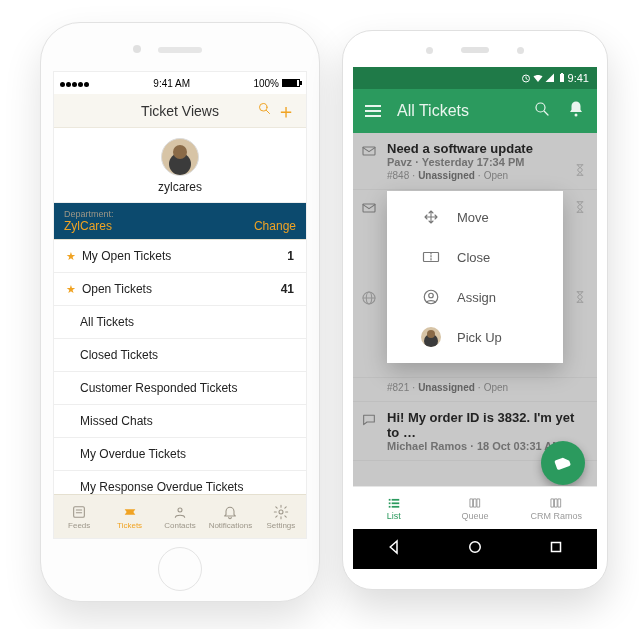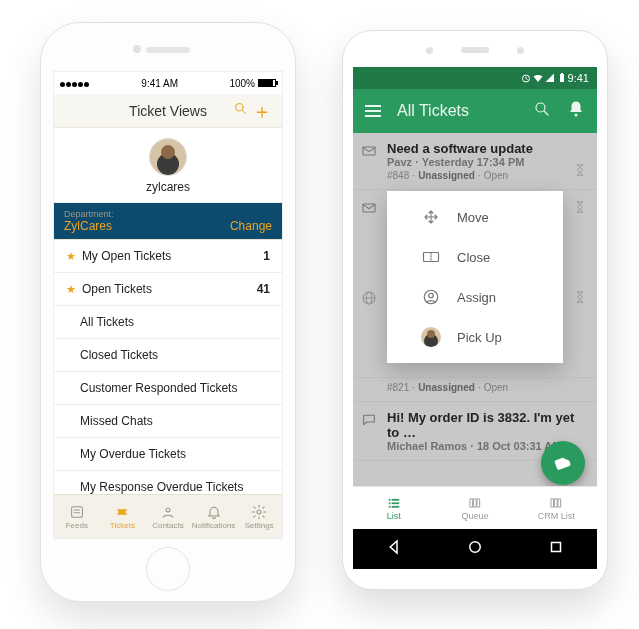--- a/index.html
+++ b/index.html
@@ -1,21 +1,21 @@
 <!DOCTYPE html>
 <html><head>
 <meta charset="utf-8">
 <style>
   * { box-sizing: border-box; margin: 0; padding: 0; font-family: -apple-system, "Helvetica Neue", Arial, sans-serif; }
   body { background: #fff; width: 639px; height: 629px; position: relative; }
   .stage { position: relative; width: 639px; height: 629px; }
 
   
   .iphone {
-    position: absolute; left: 40px; top: 22px; width: 256px; height: 580px;
+    position: absolute; left: 40px; top: 22px; width: 280px; height: 580px;
     background: #fdfdfd; border-radius: 40px; border: 1px solid #e2e2e2;
     box-shadow: 0 18px 38px rgba(0,0,0,.12);
   }
   .iphone .speaker { position:absolute; top:24px; left:50%; transform:translateX(-50%); width:44px; height:6px; background:#e6e6e6; border-radius:4px; }
   .iphone .cam { position:absolute; top:22px; left:92px; width:8px; height:8px; background:#e0e0e0; border-radius:50%; }
   .iphone .homebtn { position:absolute; bottom:10px; left:50%; transform:translateX(-50%); width:44px; height:44px; border:1px solid #e4e4e4; border-radius:50%; background:#fdfdfd; }
   .iphone .screen { position:absolute; top:48px; bottom:62px; left:12px; right:12px; background:#fff; border:1px solid #eee; overflow:hidden; }
 
   
   .ios-status { height:22px; display:flex; align-items:center; justify-content:space-between; padding:0 6px; font-size:10px; color:#000; }
@@ -398,21 +398,21 @@
               <rect x="16" y="5" width="4" height="14"></rect>
             </svg>
         <span>Queue</span>
       </div>
       <div class="and-tab">
         <svg width="16" height="14" viewBox="0 0 24 24" class="icon-stroke">
               <rect x="4" y="5" width="4" height="14"></rect>
               <rect x="10" y="5" width="4" height="14"></rect>
               <rect x="16" y="5" width="4" height="14"></rect>
             </svg>
-        <span>CRM List</span>
+        <span>CRM Ramos</span>
       </div>
     </div>
 
     <div class="and-nav">
       <span><svg viewBox="0 0 24 24" fill="none" stroke="#fff" stroke-width="2">
               <path d="M16 4L7 12l9 8z" fill="none"></path>
             </svg></span>
       <span><svg viewBox="0 0 24 24" fill="none" stroke="#fff" stroke-width="2">
               <circle cx="12" cy="12" r="7"></circle>
             </svg></span>

